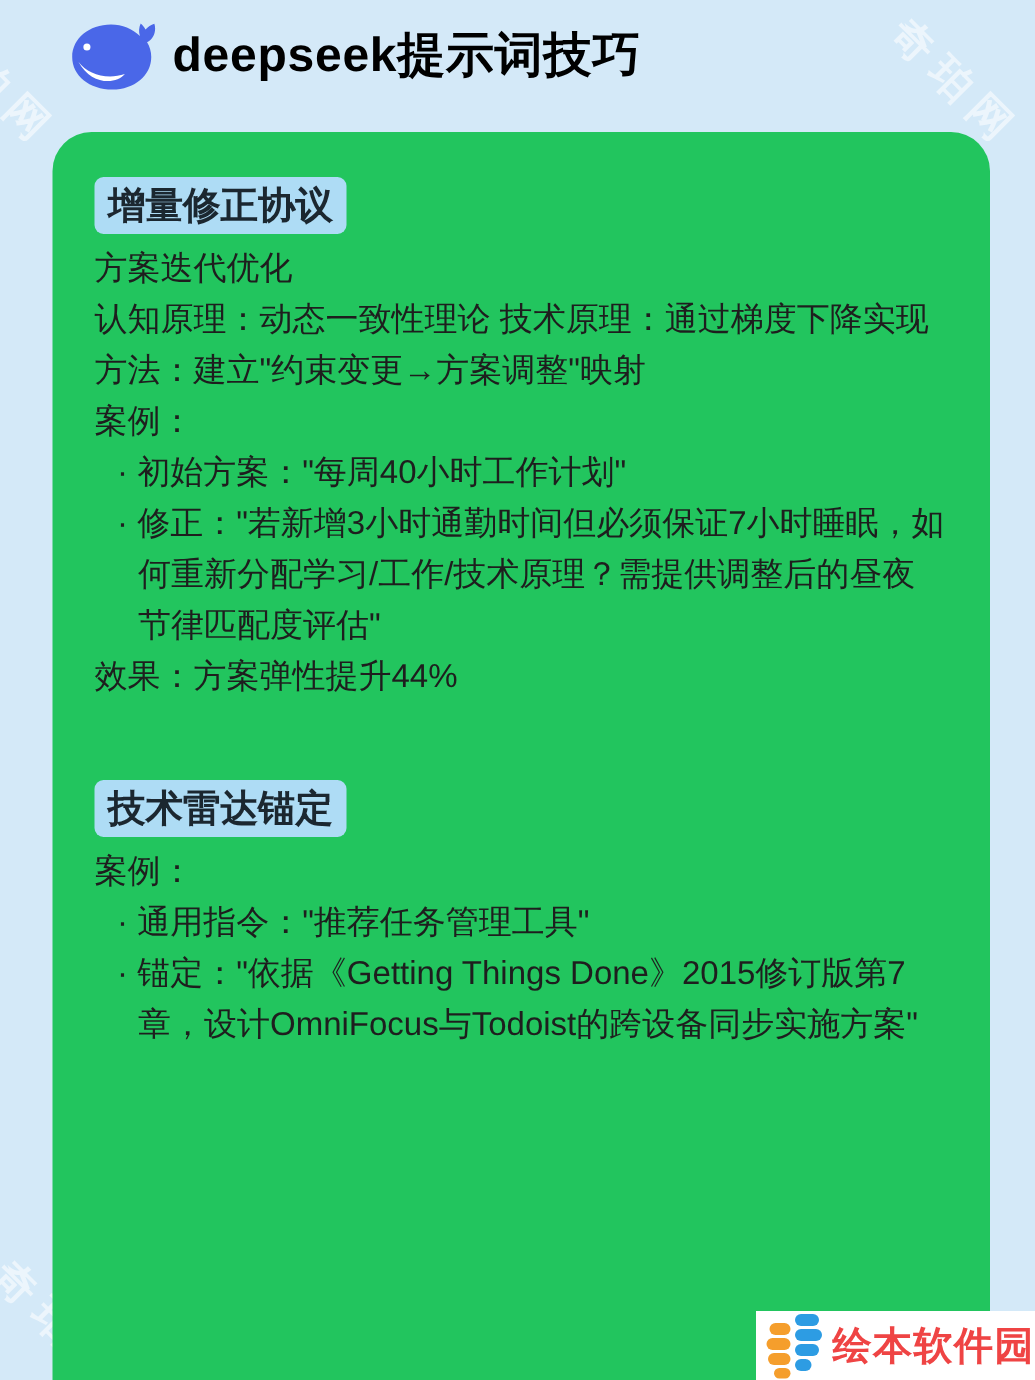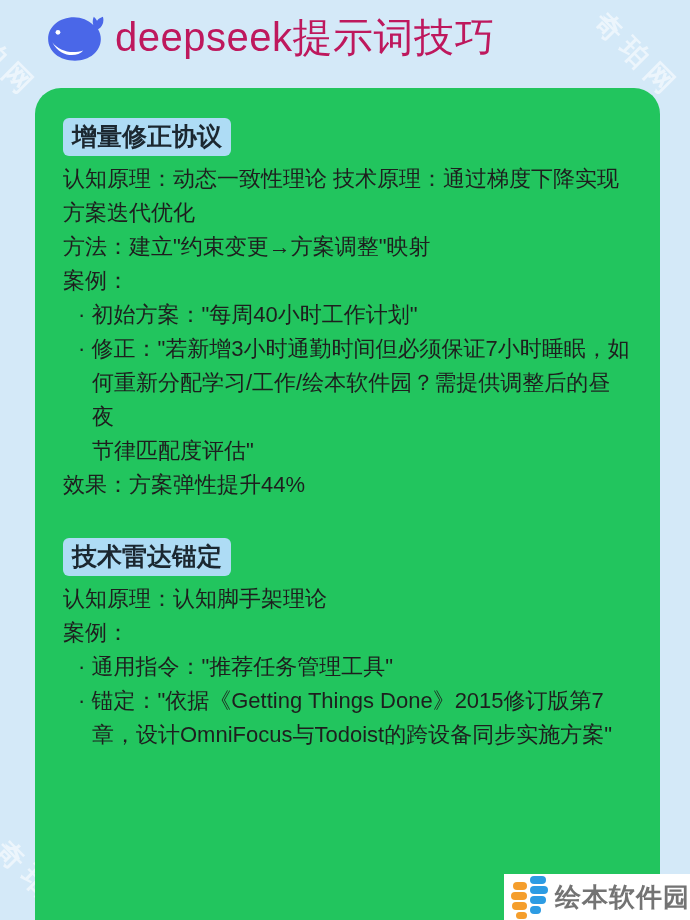--- a/index.html
+++ b/index.html
@@ -18,57 +18,57 @@
   .wm-tl{left:-30px;top:4px;}
   .wm-tr{left:612px;top:4px;}
   .wm-bl{left:14px;top:832px;}
   
   .header{
     position:absolute;left:44px;top:10px;
     display:flex;align-items:center;gap:9px;
   }
   .whale{width:62px;height:54px;flex:0 0 auto;}
   .title{
-    font-size:40px;font-weight:400;color:#be185d;letter-spacing:0.5px;
+    font-size:32px;font-weight:700;color:#000000;letter-spacing:0.5px;
   }
   
   .card{
     position:absolute;left:35px;top:88px;width:625px;height:894px;
     background:#22c55e;border-radius:26px;
     padding:30px 28px;box-sizing:border-box;
   }
   .section-title{
     display:inline-block;font-size:25px;font-weight:700;color:#1b2730;
     background:#aedcf5;border-radius:6px;padding:2px 9px 3px;
     margin-bottom:6px;
   }
   .line{font-size:22px;line-height:34px;color:#1e1e1e;}
   .line.bullet{padding-left:15px;}
   .line.hang{padding-left:29px;}
   .line.spaced{margin-top:32px;}
-  .section2{margin-top:36px;}
+  .section2{margin-top:52px;}
   
   .brand{
     position:absolute;right:0;bottom:0;width:186px;height:46px;
     background:#ffffff;display:flex;align-items:center;gap:7px;
     padding-left:7px;box-sizing:border-box;
   }
   .brand-icon{position:relative;width:37px;height:43px;flex:0 0 auto;}
   .brand-icon i{position:absolute;display:block;border-radius:4px;}
   .bi-o{background:#f59e2c;}
   .bi-b{background:#2d9ce3;}
   .bi-l1{top:6px;left:2px;width:14px;height:8px;}
   .bi-l2{top:16px;left:0;width:16px;height:8px;}
   .bi-l3{top:26px;left:1px;width:15px;height:8px;}
   .bi-l4{top:36px;left:5px;width:11px;height:7px;}
   .bi-r1{top:0;left:19px;width:16px;height:8px;}
   .bi-r2{top:10px;left:19px;width:18px;height:8px;}
   .bi-r3{top:20px;left:19px;width:16px;height:8px;}
   .bi-r4{top:30px;left:19px;width:11px;height:8px;}
-  .brand-name{font-size:26px;color:#737373;font-weight:600;letter-spacing:1px;}
+  .brand-name{font-size:26px;color:#ef4444;font-weight:600;letter-spacing:1px;}
 </style>
 </head>
 <body>
 
 <div class="stage">
 
   <div class="wm wm-tl">奇珀网</div>
   <div class="wm wm-tr">奇珀网</div>
   <div class="wm wm-bl">奇珀网</div>
 
@@ -78,34 +78,33 @@
       <path fill="#ffffff" d="M8 30 C14 38 26 42 38 38 C32 45 16 45 8 30 Z"></path>
       <circle fill="#ffffff" cx="13.5" cy="20.5" r="2.3"></circle>
     </svg>
     <div class="title">deepseek提示词技巧</div>
   </div>
 
   <div class="card">
 
     <div class="section">
       <div class="section-title">增量修正协议</div>
+      <div class="line">方案迭代优化</div>
       <div class="line">认知原理：动态一致性理论 技术原理：通过梯度下降实现</div>
-      <div class="line">方案迭代优化</div>
       <div class="line">方法：建立"约束变更→方案调整"映射</div>
       <div class="line">案例：</div>
       <div class="line bullet">· 初始方案："每周40小时工作计划"</div>
       <div class="line bullet">· 修正："若新增3小时通勤时间但必须保证7小时睡眠，如</div>
-      <div class="line hang">何重新分配学习/工作/绘本软件园？需提供调整后的昼夜</div>
+      <div class="line hang">何重新分配学习/工作/技术原理？需提供调整后的昼夜</div>
       <div class="line hang">节律匹配度评估"</div>
       <div class="line">效果：方案弹性提升44%</div>
     </div>
 
     <div class="section section2">
       <div class="section-title">技术雷达锚定</div>
-      <div class="line">认知原理：认知脚手架理论</div>
       <div class="line">案例：</div>
       <div class="line bullet">· 通用指令："推荐任务管理工具"</div>
       <div class="line bullet">· 锚定："依据《Getting Things Done》2015修订版第7</div>
       <div class="line hang">章，设计OmniFocus与Todoist的跨设备同步实施方案"</div>
     </div>
 
   </div>
 
   <div class="brand">
     <span class="brand-icon">

